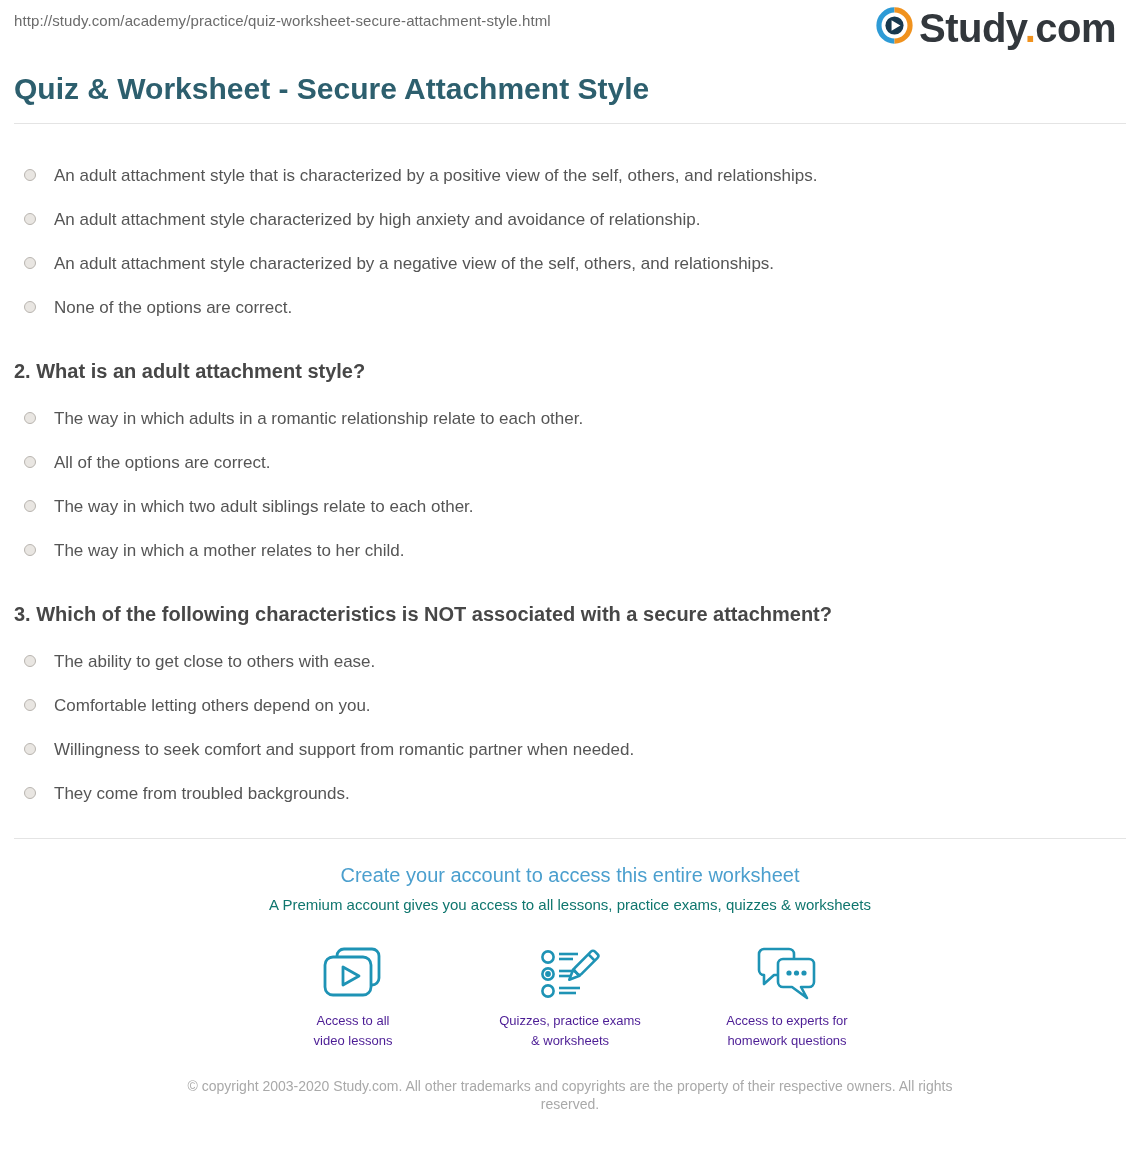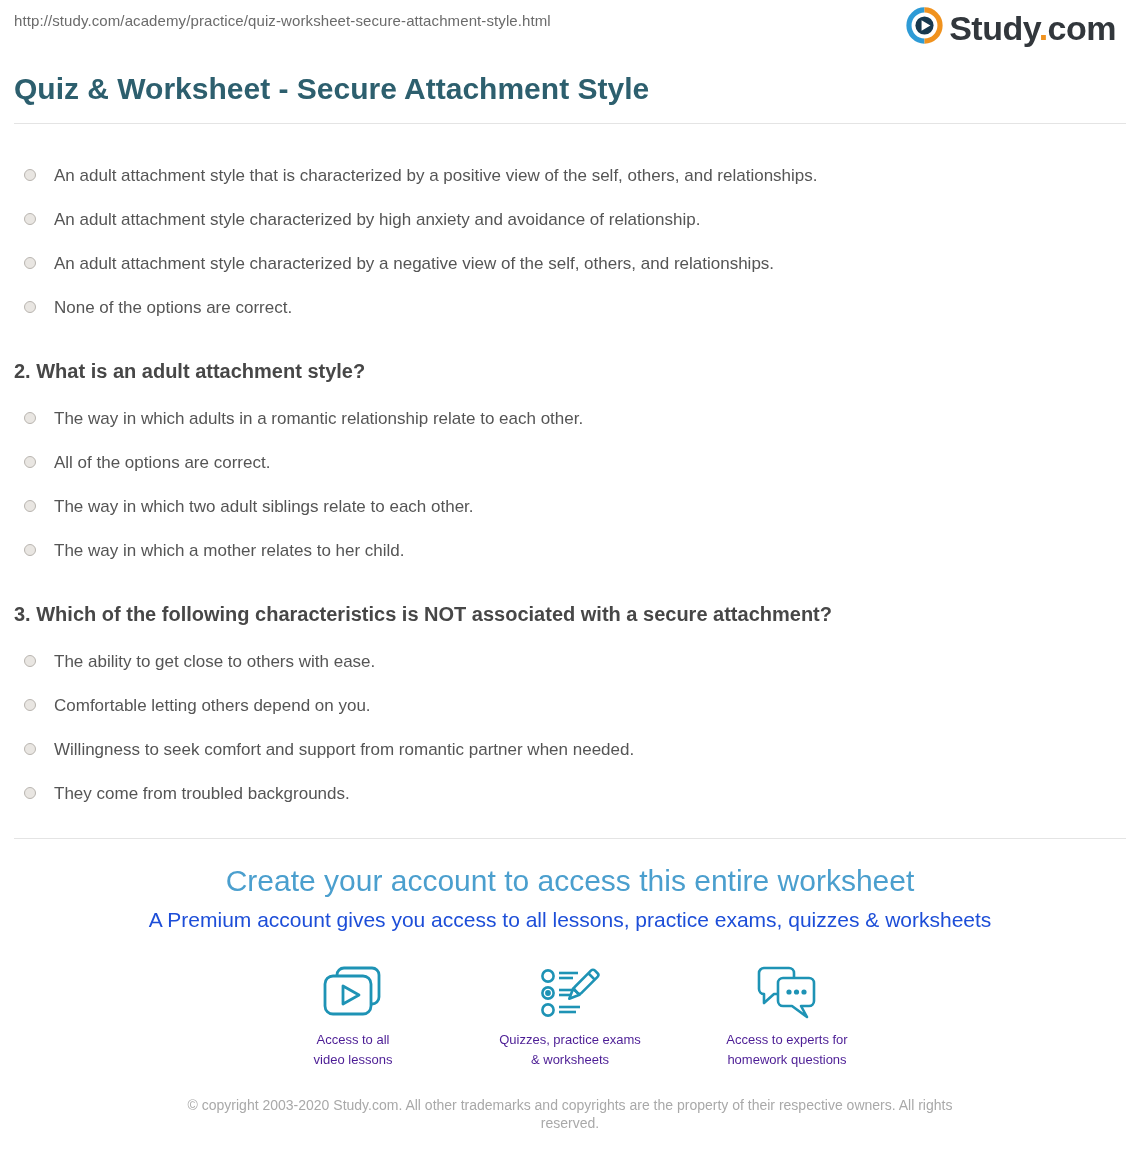--- a/index.html
+++ b/index.html
@@ -8,21 +8,21 @@
     width: 1140px;
     font-family: "Liberation Sans", "DejaVu Sans", sans-serif;
     color: #555555;
   }
   .page { width: 1140px; padding-bottom: 26px; position: relative; }
 
   
   .header { position: relative; height: 48px; padding: 12px 24px 0 14px; }
   .url-text { font-size: 15px; color: #6b6b6b; letter-spacing: 0.1px; }
   .logo { position: absolute; top: 7px; right: 24px; display: flex; align-items: center; gap: 6px; cursor: pointer; }
-  .logo-text { font-size: 34px; font-weight: 700; color: #32373c; letter-spacing: -0.5px; line-height: 1; }
+  .logo-text { font-size: 40px; font-weight: 700; color: #32373c; letter-spacing: -0.5px; line-height: 1; }
   .logo-dot { color: #f0921e; }
 
   
   .page-title {
     margin: 24px 14px 0;
     font-size: 30px;
     font-weight: 700;
     color: #2d5f6e;
     line-height: 1.15;
   }
@@ -55,27 +55,27 @@
     display: inline-block;
   }
   .option-text { font-size: 17px; color: #555555; line-height: 24px; }
 
   .divider-bottom { border: none; border-top: 1px solid #e4e4e4; margin: 22px 14px 0; }
 
   
   .cta { text-align: center; }
   .cta-title {
     margin-top: 24px;
-    font-size: 30px;
+    font-size: 20px;
     font-weight: 400;
     color: #4b9fce;
     line-height: 1.2;
     cursor: pointer;
   }
-  .cta-subtitle { margin-top: 9px; font-size: 21px; color: #1d4ed8; }
+  .cta-subtitle { margin-top: 9px; font-size: 15px; color: #0f766e; }
 
   
   .features {
     margin-top: 34px;
     display: flex;
     justify-content: center;
   }
   .feature { width: 217px; text-align: center; }
   .feature-icon { height: 54px; display: flex; justify-content: center; align-items: flex-start; }
   .feature-label { margin-top: 10px; font-size: 13px; color: #4c1d95; line-height: 20px; }

